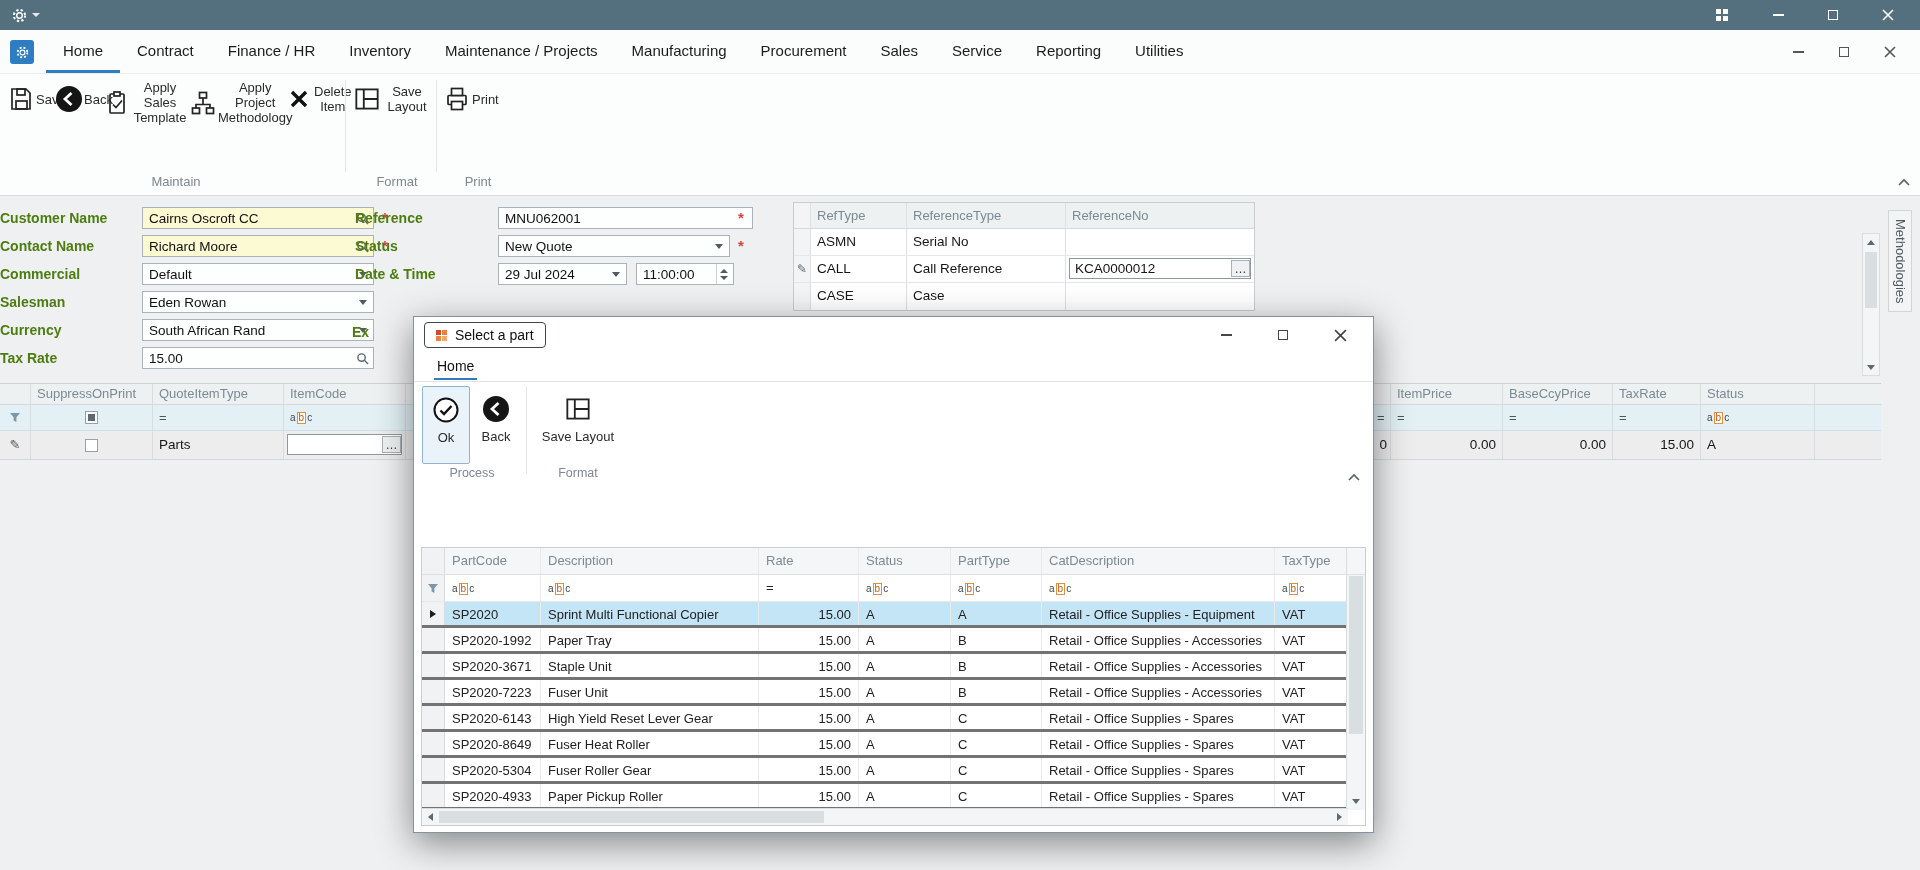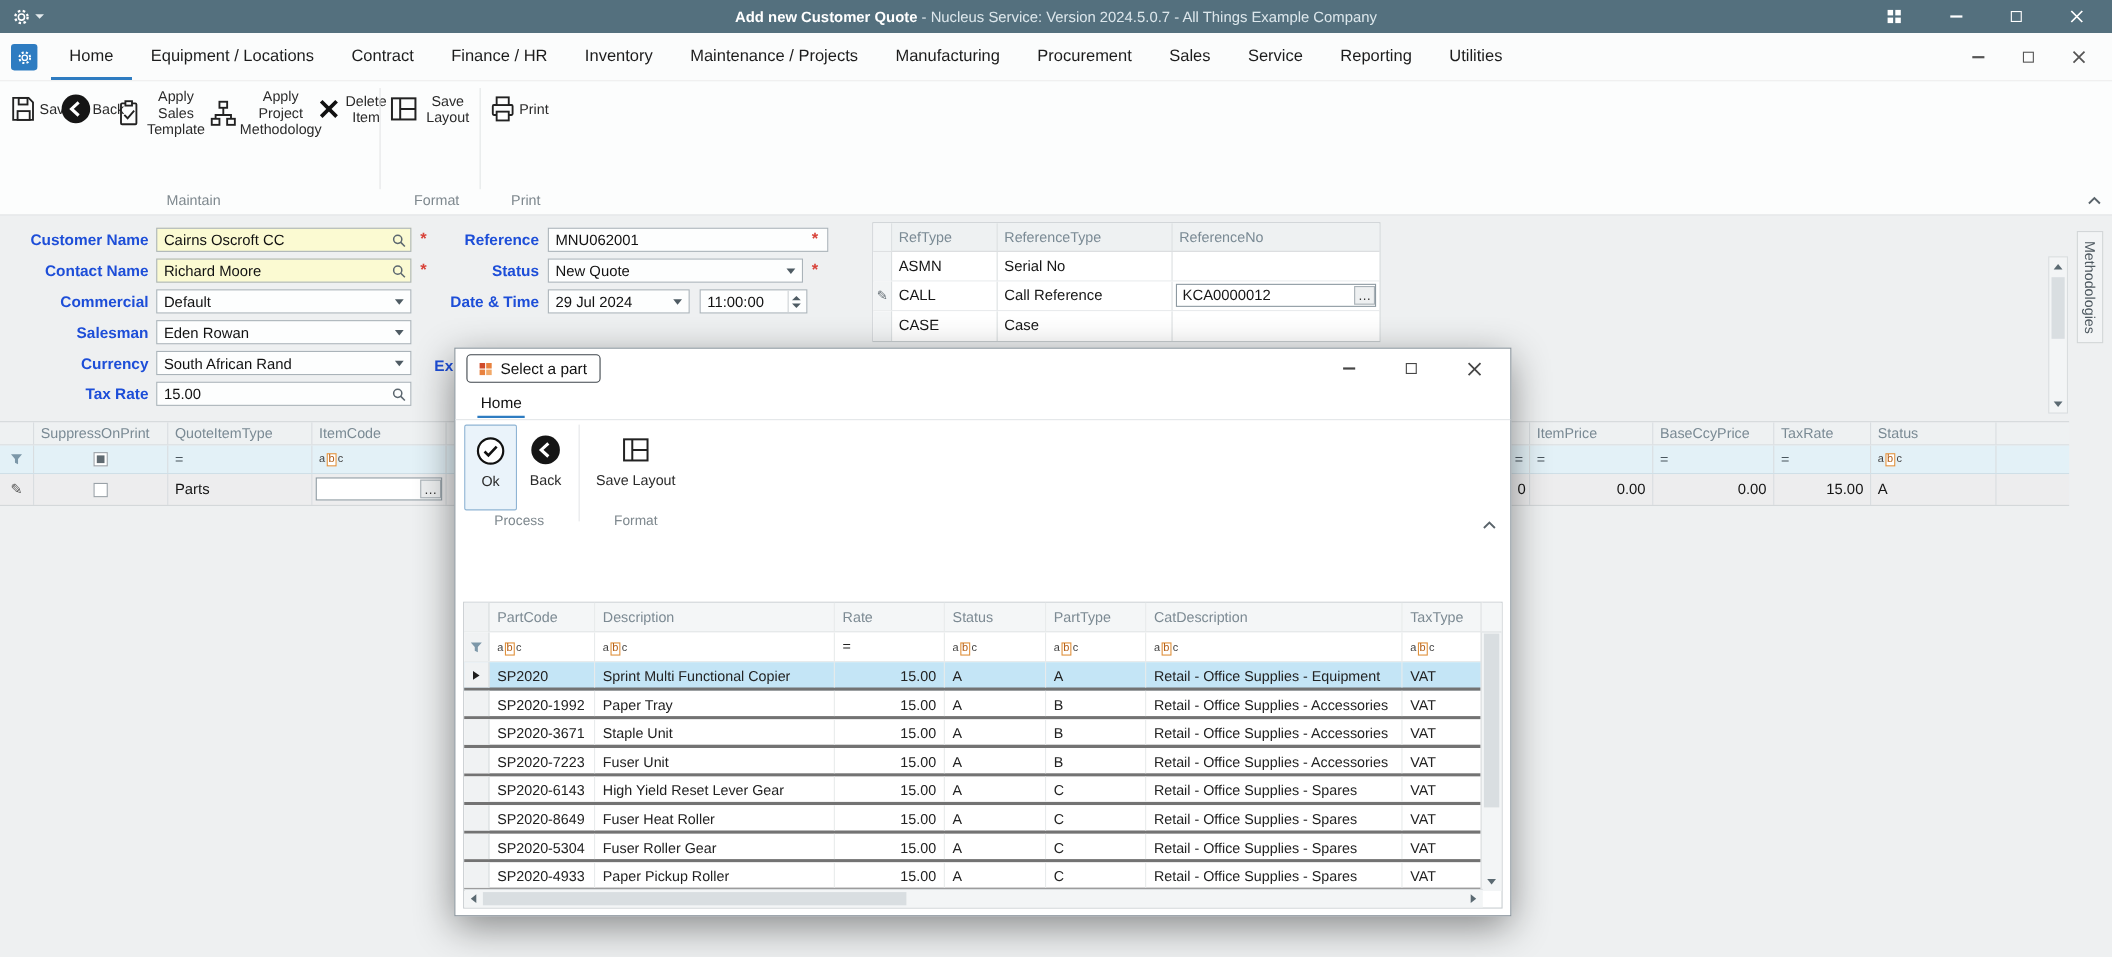--- a/index.html
+++ b/index.html
@@ -35,21 +35,21 @@
   .rb-buttons{display:flex;align-items:flex-start;padding:4px 0 0 6px;height:96px}
   .rbtn{display:flex;flex-direction:row;align-items:center;text-align:center;font-size:13px;color:#2b2b2b;padding-top:2px;flex:none}
   .rbtn .ric{height:38px;display:flex;align-items:center;justify-content:center}
   .rbtn .rlabel{line-height:15px}
   .rsep{width:1px;height:92px;background:#e3e5e6;margin:2px 5px 0 5px;flex:none}
   .grp-label{position:absolute;top:100px;text-align:center;font-size:13px;color:#7e888e}
   .ribbon-chevron{position:absolute;top:174px;left:1894px;width:20px;height:16px;display:flex;align-items:center;justify-content:center}
 
   
   .form-area{position:absolute;top:196px;left:0;width:100%;height:187px;background:#eef0f1}
-  .flabel{position:absolute;font-size:14px;font-weight:bold;color:#1d4ed8;text-align:right;line-height:22px;white-space:nowrap}
+  .flabel{position:absolute;font-size:14px;font-weight:bold;color:#4d7c0f;text-align:left;line-height:22px;white-space:nowrap}
   .ffield{position:absolute;height:22px;background:#fdfefe;border:1px solid #aab3b9;display:flex;align-items:center;
           padding:0 2px 0 6px;font-size:13.5px;color:#111;overflow:hidden;white-space:nowrap}
   .ffield.yellow{background:var(--color-field-yellow,#fbfad2)}
   .req{position:absolute;color:var(--color-required-red,#d8433a);font-size:15px;font-weight:bold;line-height:22px}
   .mag-btn{margin-left:auto;display:flex;align-items:center;justify-content:center;width:18px;height:18px;flex:none}
   .dd-btn{margin-left:auto;width:17px;height:20px;display:flex;align-items:center;justify-content:center;flex:none}
   .tri-down{width:0;height:0;border-left:4px solid transparent;border-right:4px solid transparent;border-top:5px solid #4e5b63}
   .spin{margin-left:auto;width:15px;height:20px;display:flex;flex-direction:column;align-items:center;justify-content:center;gap:3px;border-left:1px solid #ccd2d5;flex:none}
   .tri-up-s{width:0;height:0;border-left:4px solid transparent;border-right:4px solid transparent;border-bottom:4px solid #4e5b63}
   .tri-down-s{width:0;height:0;border-left:4px solid transparent;border-right:4px solid transparent;border-top:4px solid #4e5b63}
@@ -144,24 +144,20 @@
 <div class="app">
 
   <div class="titlebar">
     <div class="tb-left">
       <svg width="15" height="15" viewBox="0 0 16 16">
         <circle cx="8" cy="8" r="3" fill="none" stroke="#fff" stroke-width="1.5"></circle>
         <circle cx="8" cy="8" r="6" fill="none" stroke="#fff" stroke-width="2.2" stroke-dasharray="2.4 2.4"></circle>
       </svg>
       <span class="caret-down"></span>
     </div>
-    <div class="tb-center">
-      <b>Add new Customer Quote</b>
-      <span class="sub">- Nucleus Service: Version 2024.5.0.7 - All Things Example Company</span>
-    </div>
     <div class="tb-right">
       <span class="tb-ic">
         <svg width="14" height="14" viewBox="0 0 14 14">
             <rect x="1" y="1" width="5" height="5" fill="#fff"></rect>
             <rect x="8" y="1" width="5" height="5" fill="#fff"></rect>
             <rect x="1" y="8" width="5" height="5" fill="#fff"></rect>
             <rect x="8" y="8" width="5" height="5" fill="#fff"></rect>
           </svg>
       </span>
       <span class="tb-ic" style="color:#fff">
@@ -179,21 +175,20 @@
   </div>
 
   <div class="ribbon-tabs">
     <div class="app-icon">
       <svg width="13" height="13" viewBox="0 0 16 16">
           <circle cx="8" cy="8" r="3" fill="none" stroke="#fff" stroke-width="1.5"></circle>
           <circle cx="8" cy="8" r="6" fill="none" stroke="#fff" stroke-width="2.2" stroke-dasharray="2.4 2.4"></circle>
         </svg>
     </div>
     <div class="rtab active">Home</div>
-    <div class="rtab">Equipment / Locations</div>
     <div class="rtab">Contract</div>
     <div class="rtab">Finance / HR</div>
     <div class="rtab">Inventory</div>
     <div class="rtab">Maintenance / Projects</div>
     <div class="rtab">Manufacturing</div>
     <div class="rtab">Procurement</div>
     <div class="rtab">Sales</div>
     <div class="rtab">Service</div>
     <div class="rtab">Reporting</div>
     <div class="rtab">Utilities</div>

